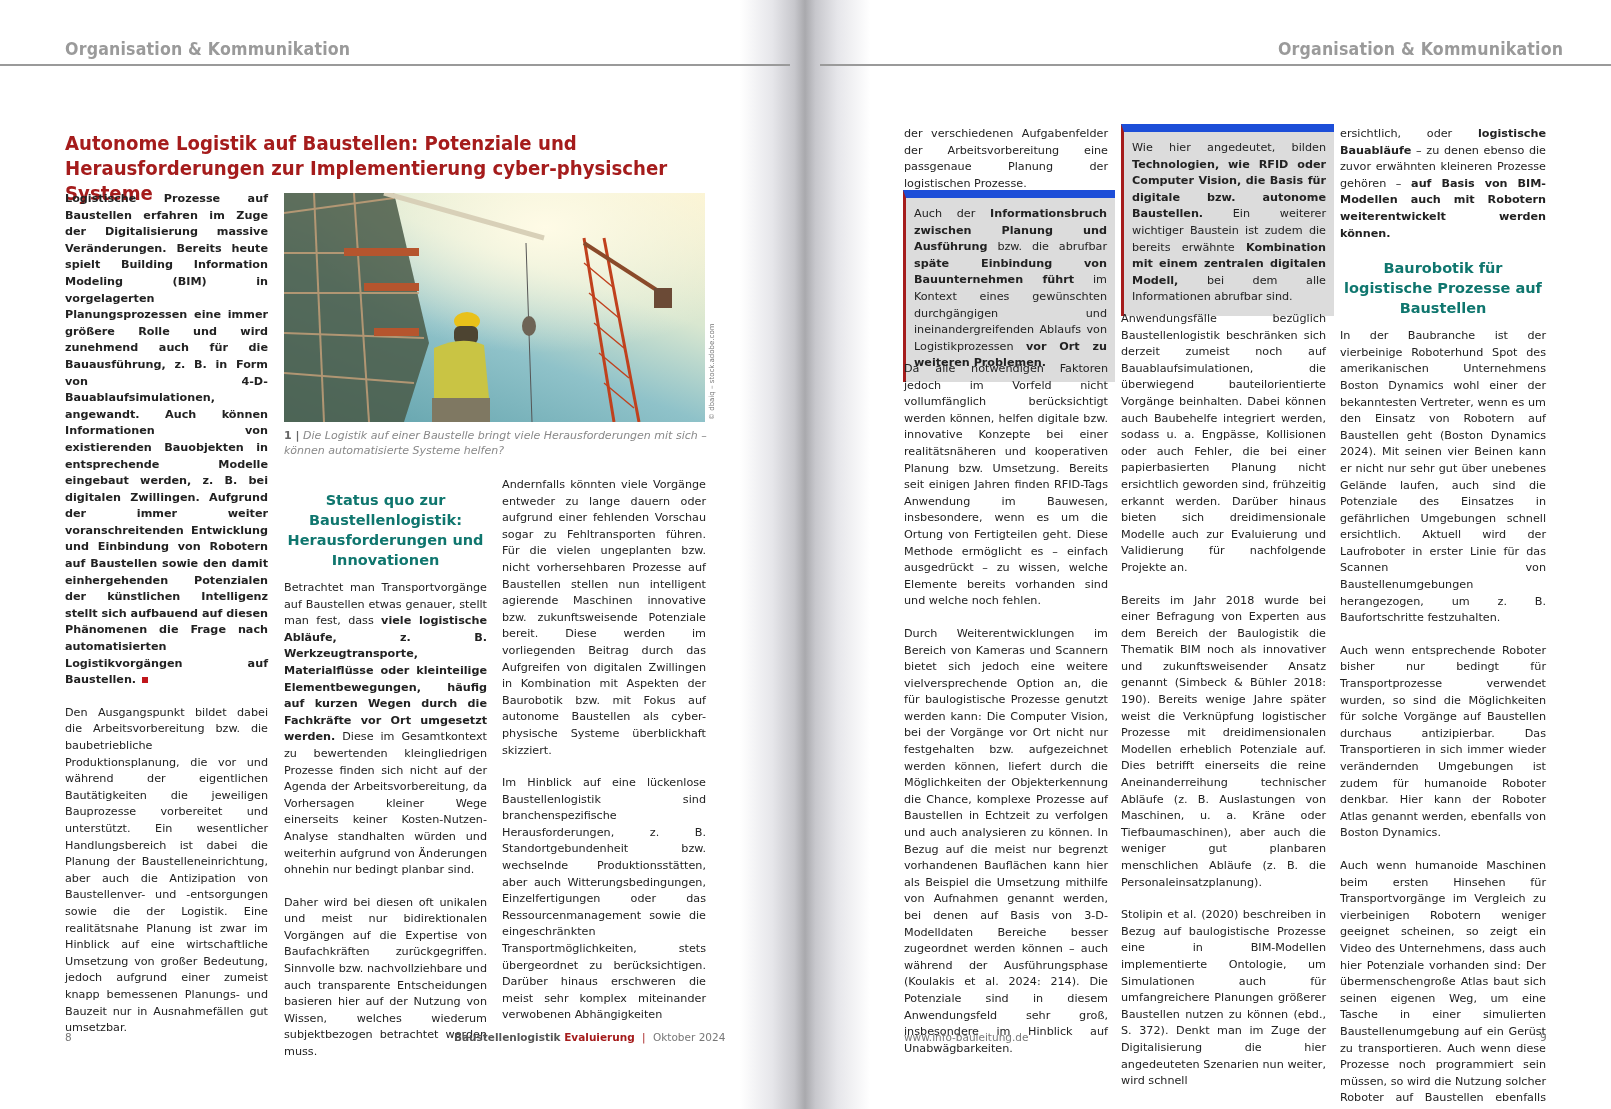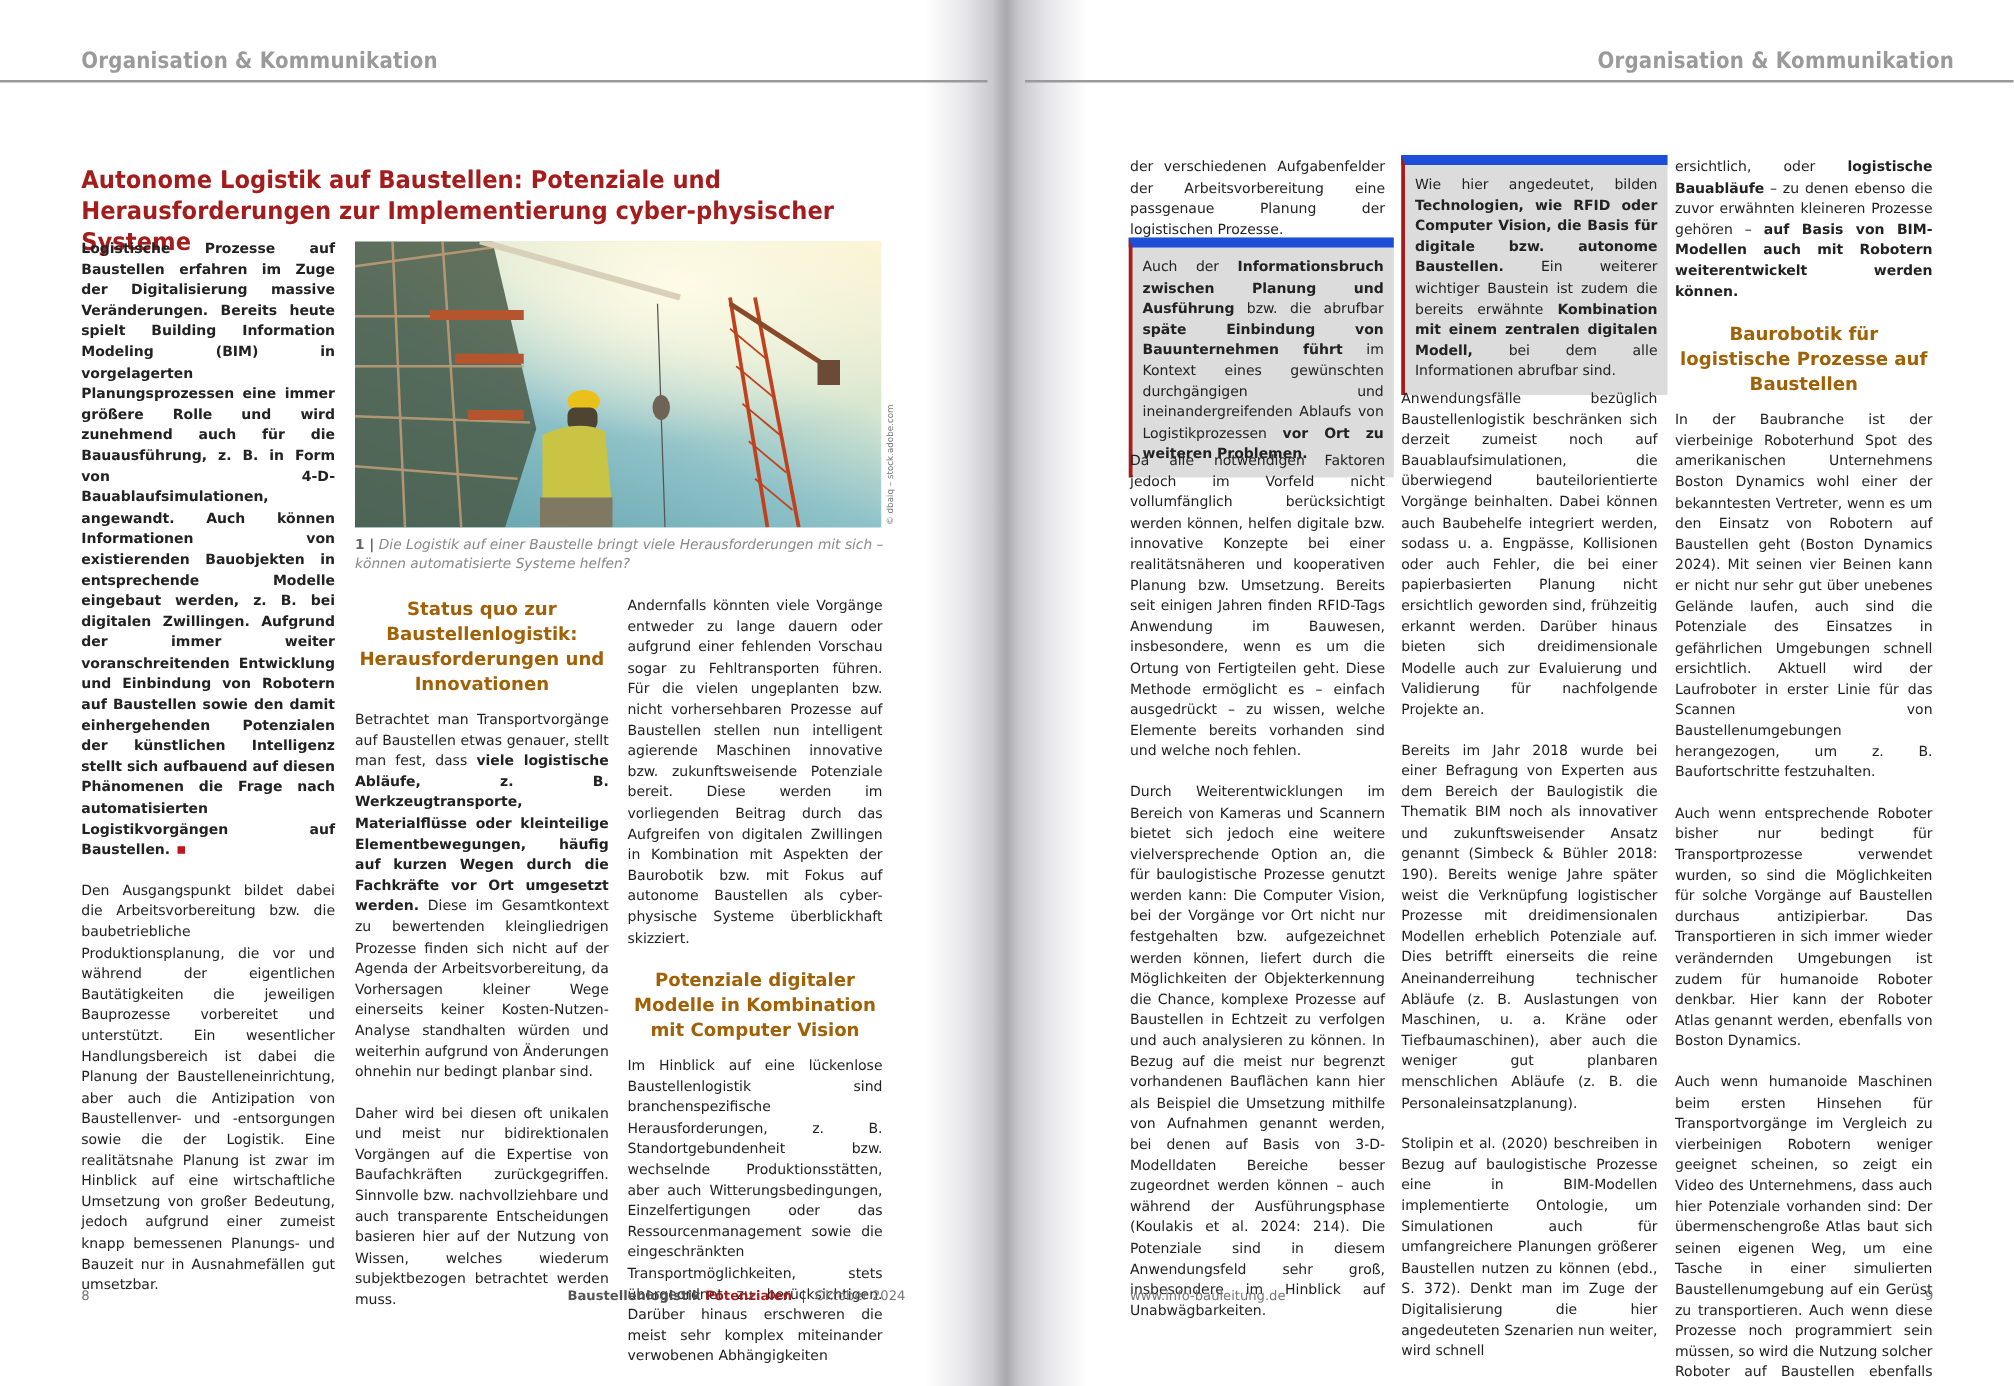--- a/index.html
+++ b/index.html
@@ -14,21 +14,21 @@
   .rule { position:absolute; top:64px; height:2px; background:#9a9a9a; }
   .rule-left { left:0; width:790px; }
   .rule-right { left:820px; width:791px; }
   .title { position:absolute; left:65px; top:118px; width:650px; font-weight:bold; font-size:19.5px;
     line-height:25px; color:#a51c1c; transform:scaleX(0.93); transform-origin:left; }
   .col { position:absolute; font-size:11.2px; line-height:16.6px; text-align:justify; hyphens:manual; }
   .col p { margin:0 0 16px 0; }
   .lead { font-weight:bold; }
   .end-mark { display:inline-block; width:6px; height:6px; background:#c0161b; margin-left:6px; vertical-align:middle; }
   .b { font-weight:bold; }
-  .subhead { color:#a16207; font-weight:bold; font-size:14.5px; line-height:20px; text-align:center; margin:0 0 10px 0; }
+  .subhead { color:#0f766e; font-weight:bold; font-size:14.5px; line-height:20px; text-align:center; margin:12px 0 10px 0; }
   .photo { position:absolute; left:284px; top:193px; width:421px; height:229px; overflow:hidden;
     background:linear-gradient(200deg, #fbf2cf 0%, #d9e7d0 35%, #8fc2c9 60%, #5c9ea8 100%); }
   .credit { position:absolute; left:708px; top:335px; font-size:7px; color:#777; transform:rotate(-90deg); transform-origin:left top; white-space:nowrap; top:420px; }
   .caption { position:absolute; left:284px; top:428px; width:425px; font-size:11px; line-height:15px; color:#888; font-style:italic; }
   .caption .num { font-style:normal; font-weight:bold; color:#666; }
   .box { position:absolute; background:#dcdcdc; border-top:8px solid #1d4ed8; border-left:3px solid #a51c1c;
     padding:8px 8px 10px 8px; font-size:11.2px; line-height:16.6px; text-align:justify; }
   .folio { position:absolute; top:1031px; font-size:10.5px; color:#777; }
   .folio .brand { color:#a51c1c; font-weight:bold; }
   .folio .brand-b { color:#555; font-weight:bold; }
@@ -106,27 +106,26 @@
 </div>
 
 <div class="col" style="left:284px; top:478px; width:203px;">
   <div class="subhead">Status quo zur Baustellenlogistik: Herausforderungen und Innovationen</div>
   <p><span>Betrachtet man Transportvorgänge auf Baustellen etwas genauer, stellt man fest, dass </span><span class="b">viele logistische Abläufe, z. B. Werkzeugtransporte, Materialflüsse oder kleinteilige Elementbewegungen, häufig auf kurzen Wegen durch die Fachkräfte vor Ort umgesetzt werden.</span><span> Diese im Gesamtkontext zu bewertenden kleingliedrigen Prozesse finden sich nicht auf der Agenda der Arbeitsvorbereitung, da Vorhersagen kleiner Wege einerseits keiner Kosten-Nutzen-Analyse standhalten würden und weiterhin aufgrund von Änderungen ohnehin nur bedingt planbar sind.</span></p>
   <p>Daher wird bei diesen oft unikalen und meist nur bidirektionalen Vorgängen auf die Expertise von Baufachkräften zurückgegriffen. Sinnvolle bzw. nachvollziehbare und auch transparente Entscheidungen basieren hier auf der Nutzung von Wissen, welches wiederum subjektbezogen betrachtet werden muss.</p>
 </div>
 
 <div class="col" style="left:502px; top:477px; width:204px;">
   <p>Andernfalls könnten viele Vorgänge entweder zu lange dauern oder aufgrund einer fehlenden Vorschau sogar zu Fehltransporten führen. Für die vielen ungeplanten bzw. nicht vorhersehbaren Prozesse auf Baustellen stellen nun intelligent agierende Maschinen innovative bzw. zukunftsweisende Potenziale bereit. Diese werden im vorliegenden Beitrag durch das Aufgreifen von digitalen Zwillingen in Kombination mit Aspekten der Baurobotik bzw. mit Fokus auf autonome Baustellen als cyber-physische Systeme überblickhaft skizziert.</p>
-  <div class="subhead">Potenziale digitaler Modelle in Kombination mit Computer Vision</div>
   <p>Im Hinblick auf eine lückenlose Baustellenlogistik sind branchenspezifische Herausforderungen, z. B. Standortgebundenheit bzw. wechselnde Produktionsstätten, aber auch Witterungsbedingungen, Einzelfertigungen oder das Ressourcenmanagement sowie die eingeschränkten Transportmöglichkeiten, stets übergeordnet zu berücksichtigen. Darüber hinaus erschweren die meist sehr komplex miteinander verwobenen Abhängigkeiten</p>
 </div>
 
 <div class="folio" style="left:65px;">8</div>
 <div class="folio" style="left:454px;">
-  <span class="brand-b">Baustellenlogistik </span><span class="brand">Potenzialen</span>
+  <span class="brand-b">Baustellenlogistik </span><span class="brand">Evaluierung</span>
   <span style="color:#a51c1c; margin:0 4px;">|</span>
   <span>Oktober 2024</span>
 </div>
 
 <div class="running-head rh-right">Organisation &amp; Kommunikation</div>
 <div class="rule rule-right"></div>
 
 <div class="col" style="left:904px; top:126px; width:204px;">
   <p>der verschiedenen Aufgabenfelder der Arbeitsvorbereitung eine passgenaue Planung der logistischen Prozesse.</p>
 </div>

